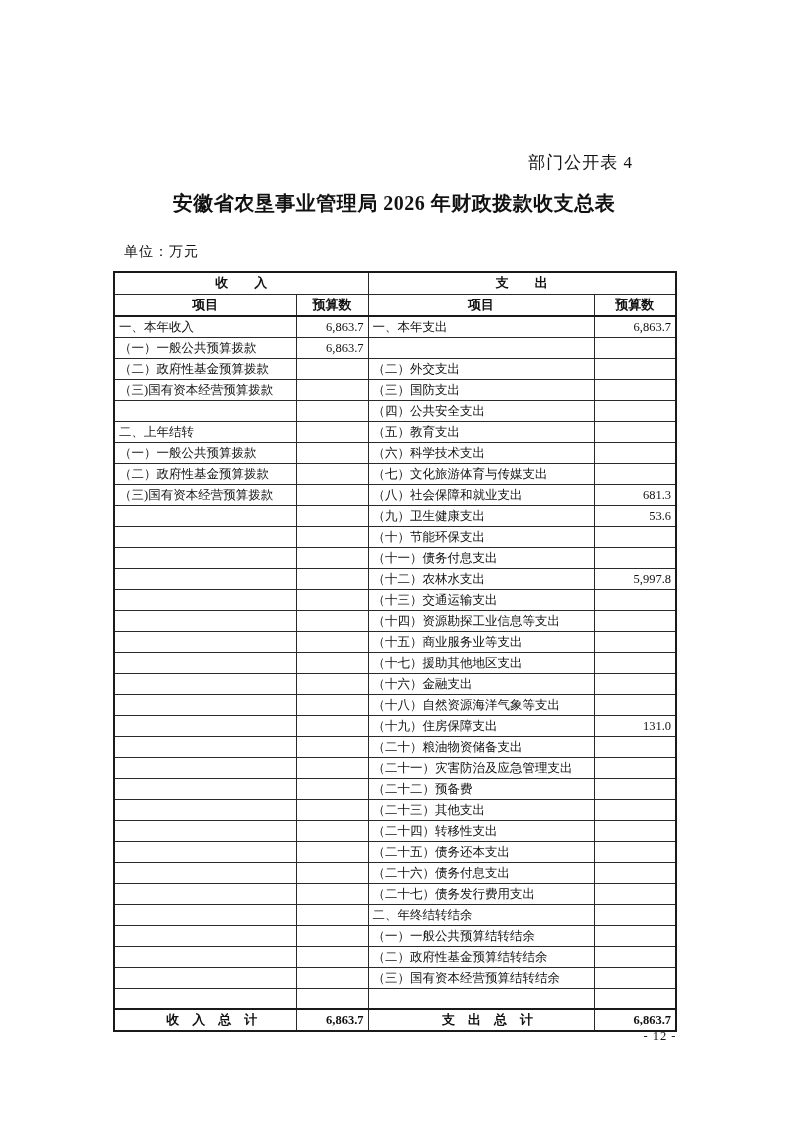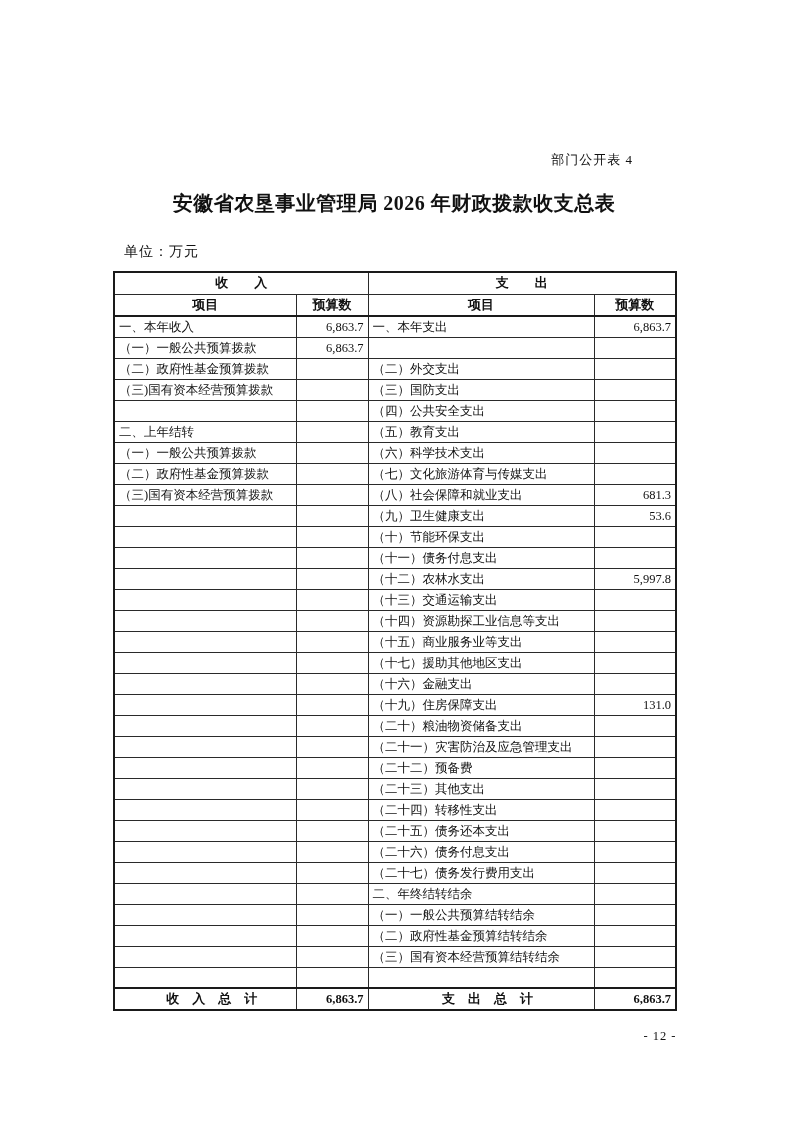--- a/index.html
+++ b/index.html
@@ -6,21 +6,21 @@
   .doc{
     position:relative;
     width:794px;height:1123px;
     background:#ffffff;
     font-family:"Liberation Serif","DejaVu Serif",serif;
     color:#111;
     overflow:hidden;
   }
   .corner-label{
     position:absolute;top:151px;right:161px;
-    font-size:13px;letter-spacing:1px;margin-left:8px;
+    font-size:17px;letter-spacing:1px;margin-left:8px;
   }
   .doc-title{
     position:absolute;top:190px;left:113px;width:562px;
     text-align:center;
     font-size:20px;font-weight:bold;
     letter-spacing:0.5px;
     white-space:nowrap;
   }
   .unit-label{
     position:absolute;top:243px;left:124px;width:562px;
@@ -203,20 +203,26 @@
   </tr>
         <tr>
     <td class="item"></td>
     <td class="num"></td>
     <td class="item-r">（十六）金融支出</td>
     <td class="num"></td>
   </tr>
         <tr>
     <td class="item"></td>
     <td class="num"></td>
+    <td class="item-r">（十八）自然资源海洋气象等支出</td>
+    <td class="num"></td>
+  </tr>
+        <tr>
+    <td class="item"></td>
+    <td class="num"></td>
     <td class="item-r">（十九）住房保障支出</td>
     <td class="num">131.0</td>
   </tr>
         <tr>
     <td class="item"></td>
     <td class="num"></td>
     <td class="item-r">（二十）粮油物资储备支出</td>
     <td class="num"></td>
   </tr>
         <tr>

